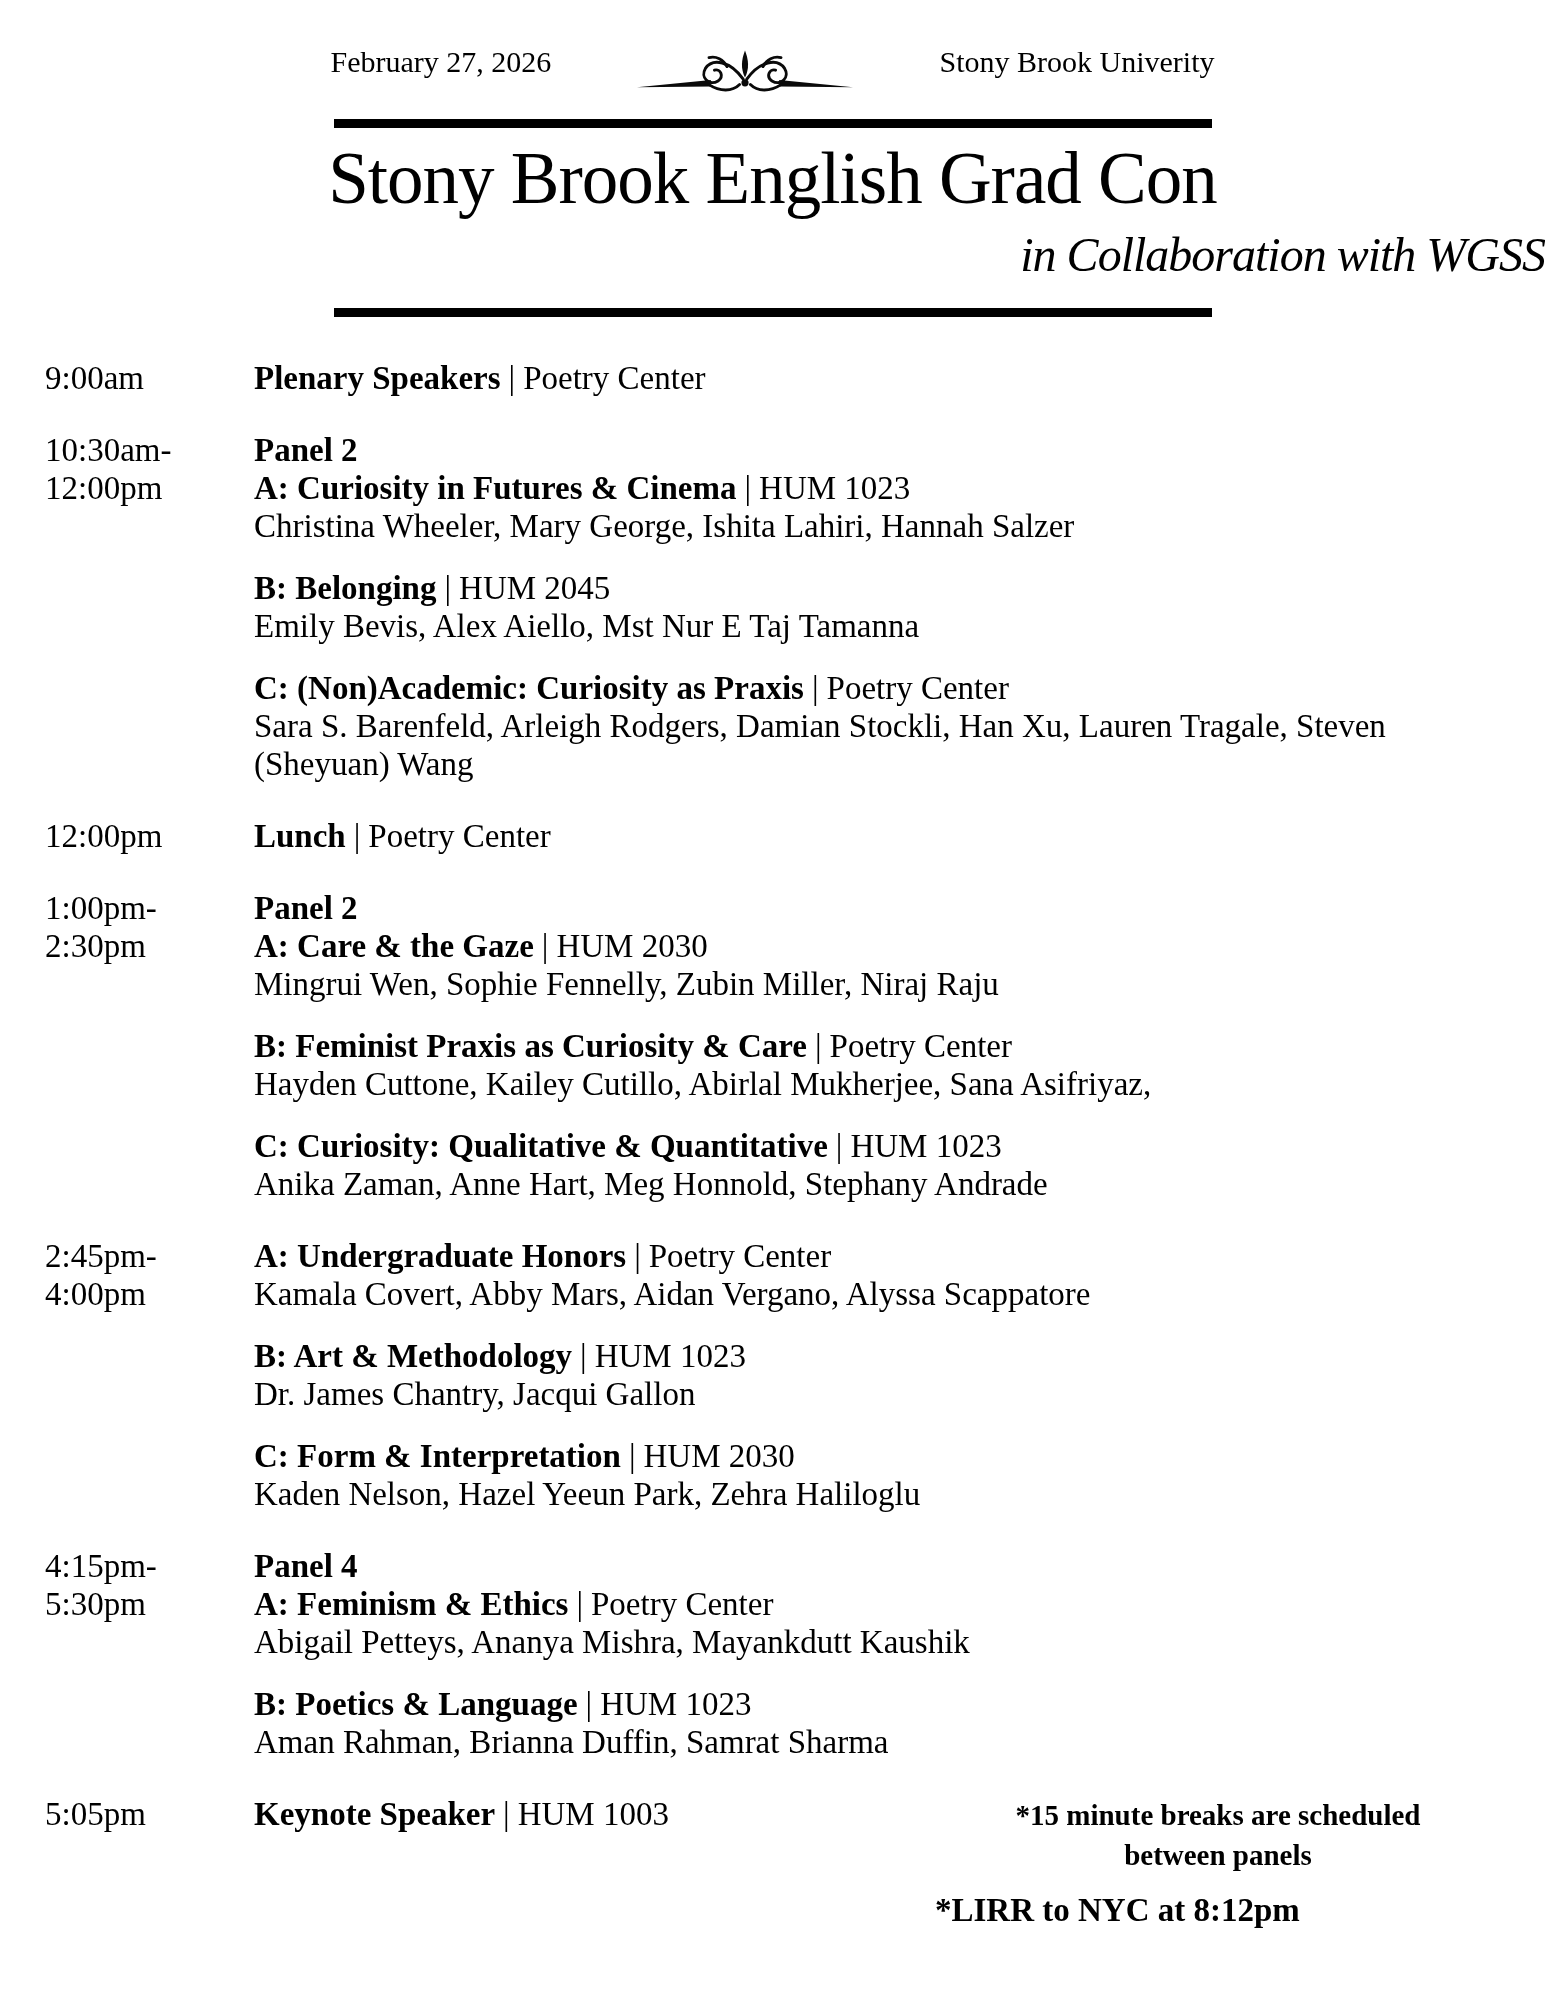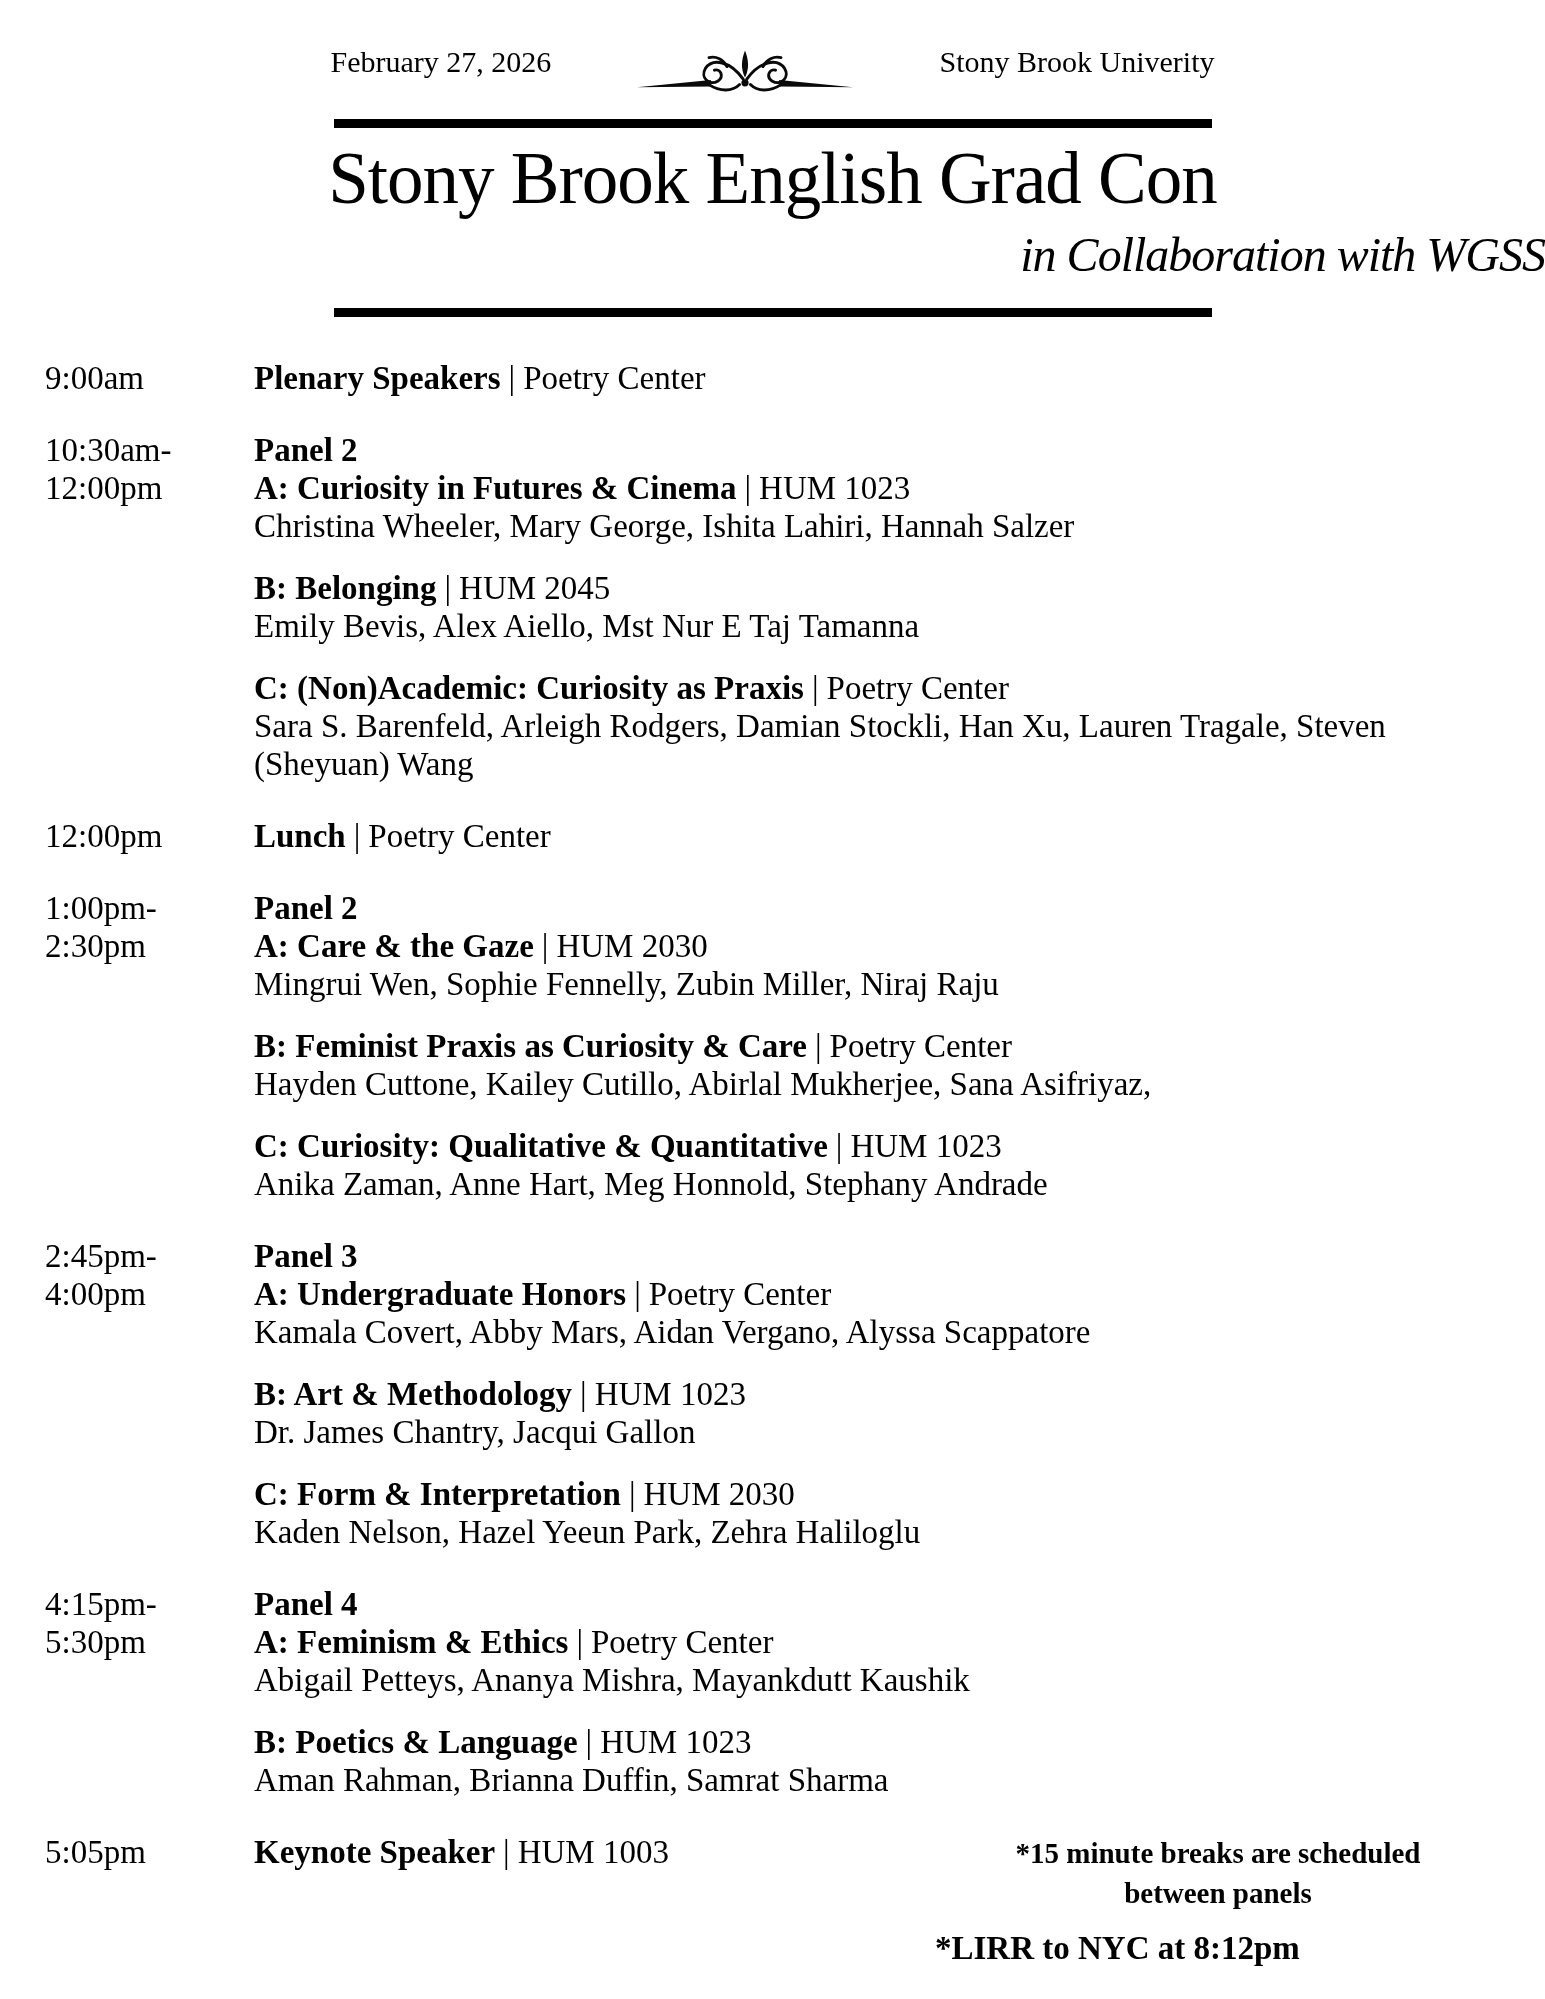--- a/index.html
+++ b/index.html
@@ -153,21 +153,20 @@
             <div class="speakers">Anika Zaman, Anne Hart, Meg Honnold, Stephany Andrade</div>
           </div>
         </div>
       </div>
       <div class="row">
         <div class="time">
           <div class="time-line">2:45pm-</div>
           <div class="time-line">4:00pm</div>
         </div>
         <div class="content">
-          <div class="panel-heading">Panel 3</div>
           <div class="event">
             <div class="event-line"><span class="event-title">A: Undergraduate Honors</span><span class="sep">|</span><span class="event-location">Poetry Center</span></div>
             <div class="speakers">Kamala Covert, Abby Mars, Aidan Vergano, Alyssa Scappatore</div>
           </div>
           <div class="event">
             <div class="event-line"><span class="event-title">B: Art &amp; Methodology</span><span class="sep">|</span><span class="event-location">HUM 1023</span></div>
             <div class="speakers">Dr. James Chantry, Jacqui Gallon</div>
           </div>
           <div class="event">
             <div class="event-line"><span class="event-title">C: Form &amp; Interpretation</span><span class="sep">|</span><span class="event-location">HUM 2030</span></div>

